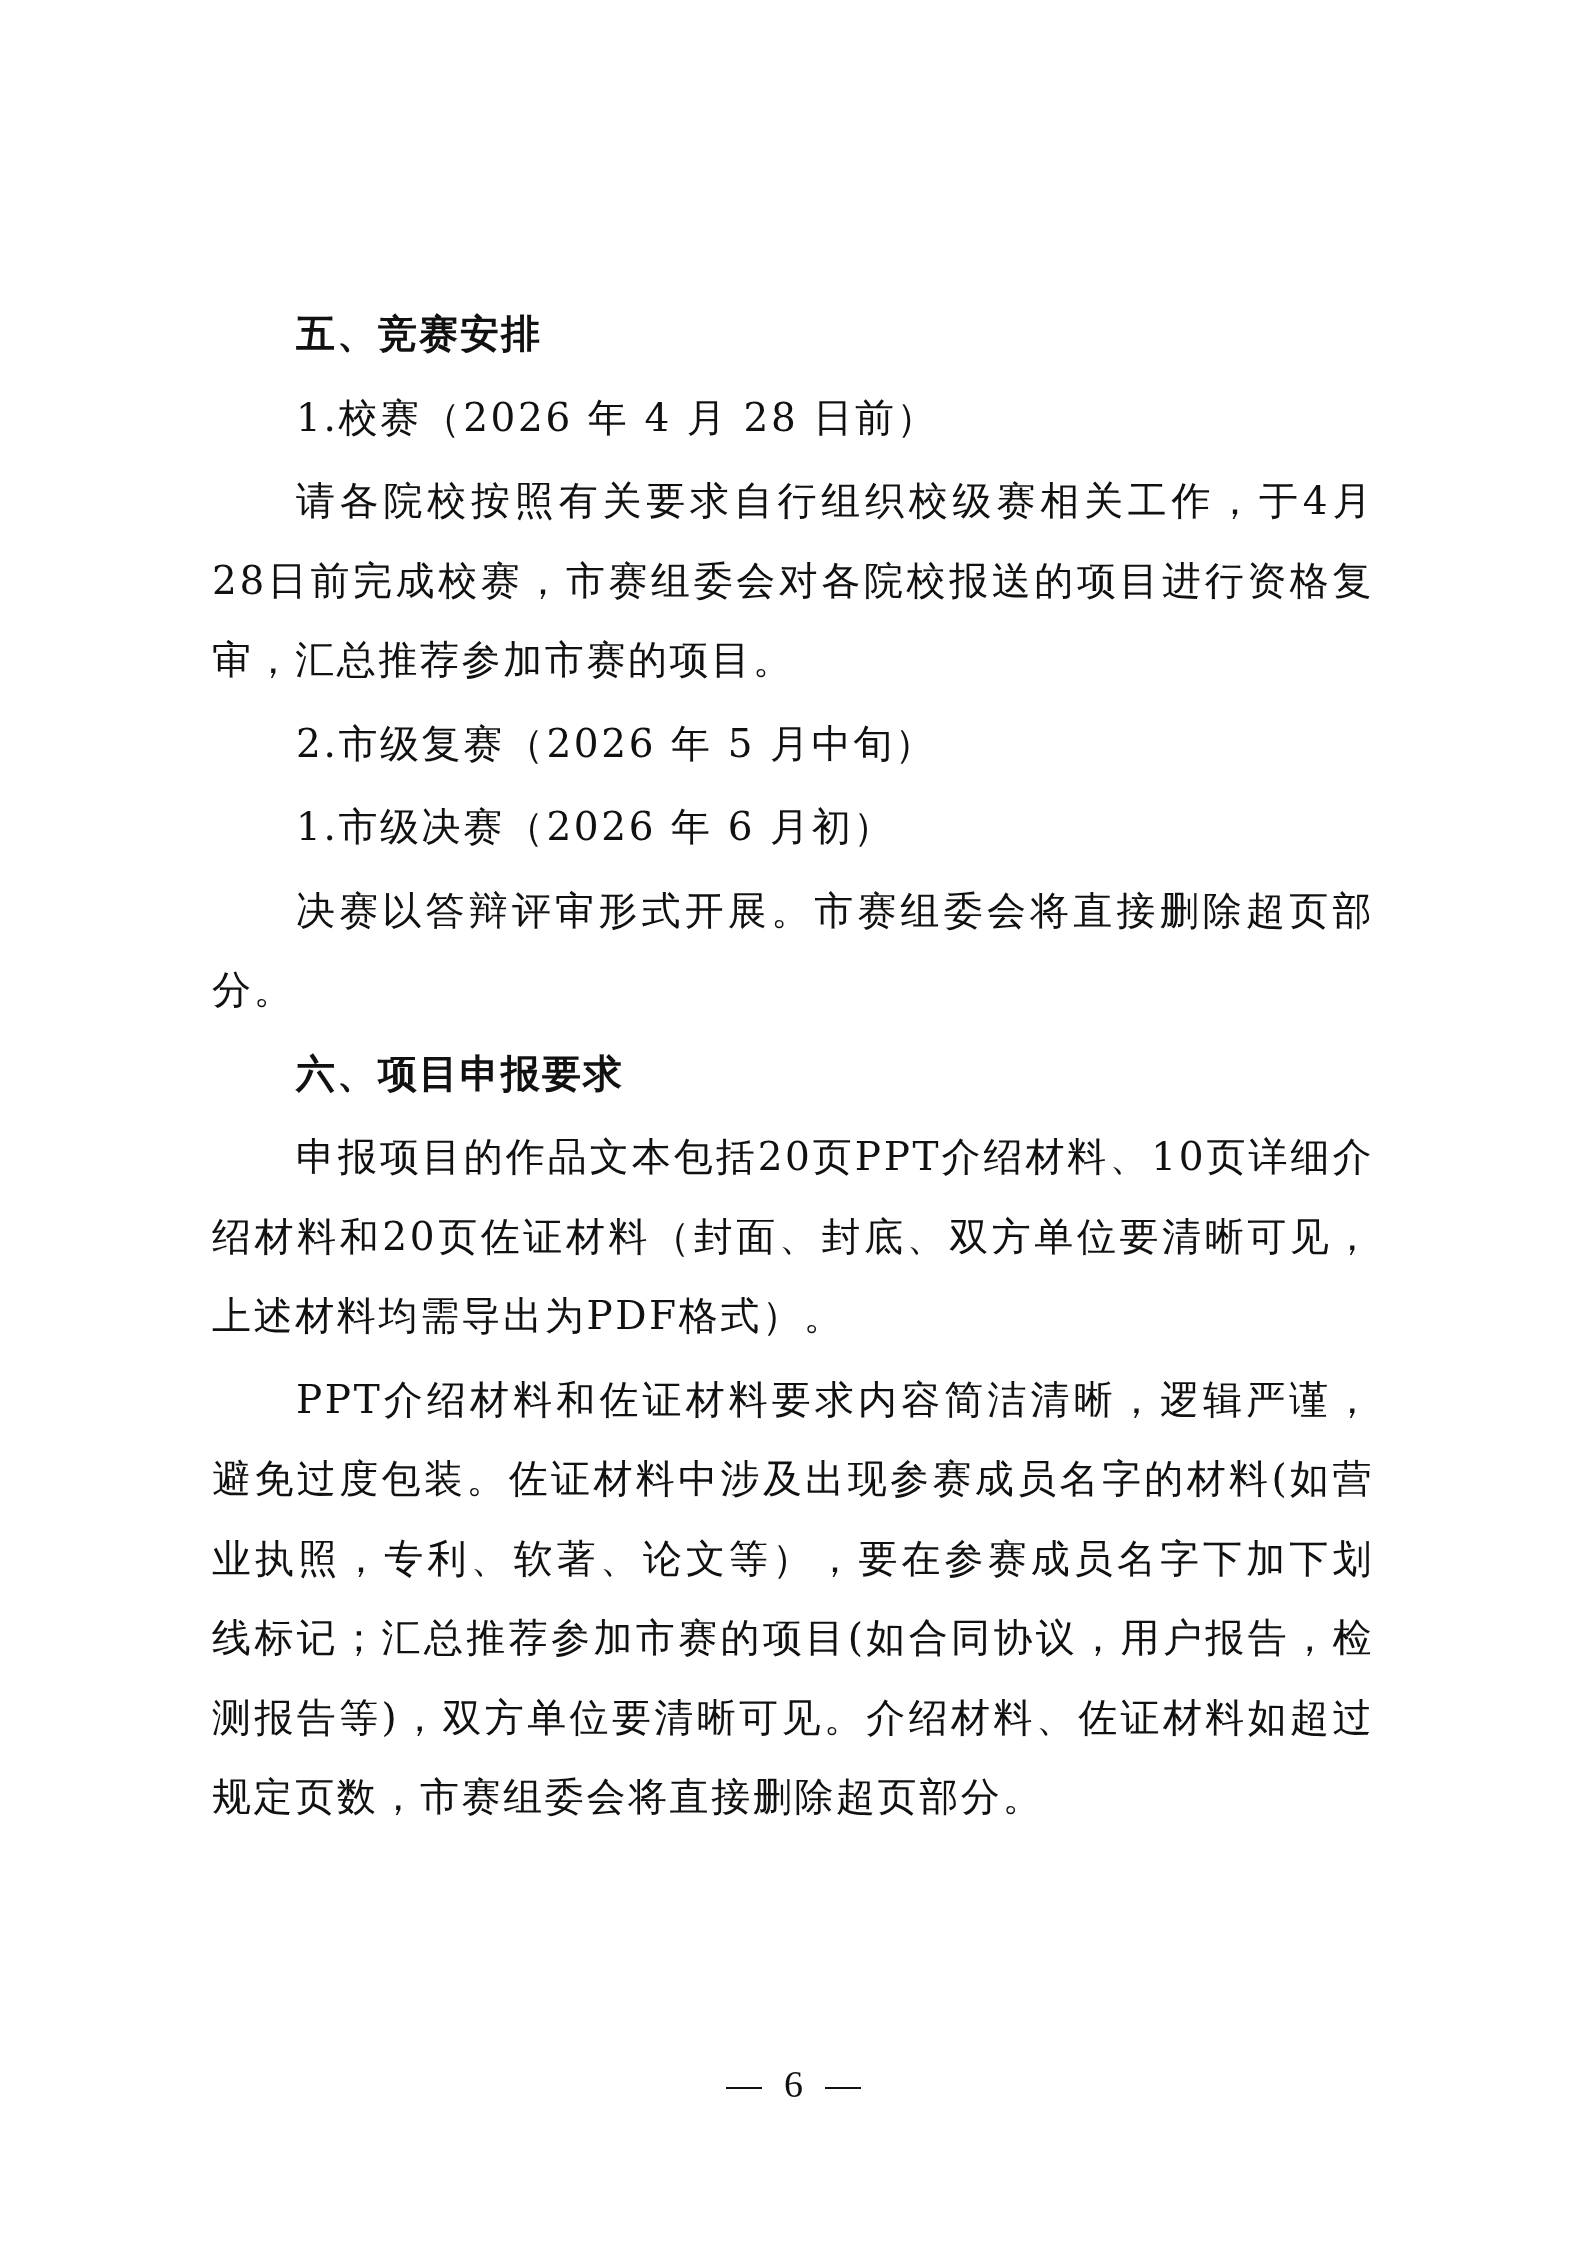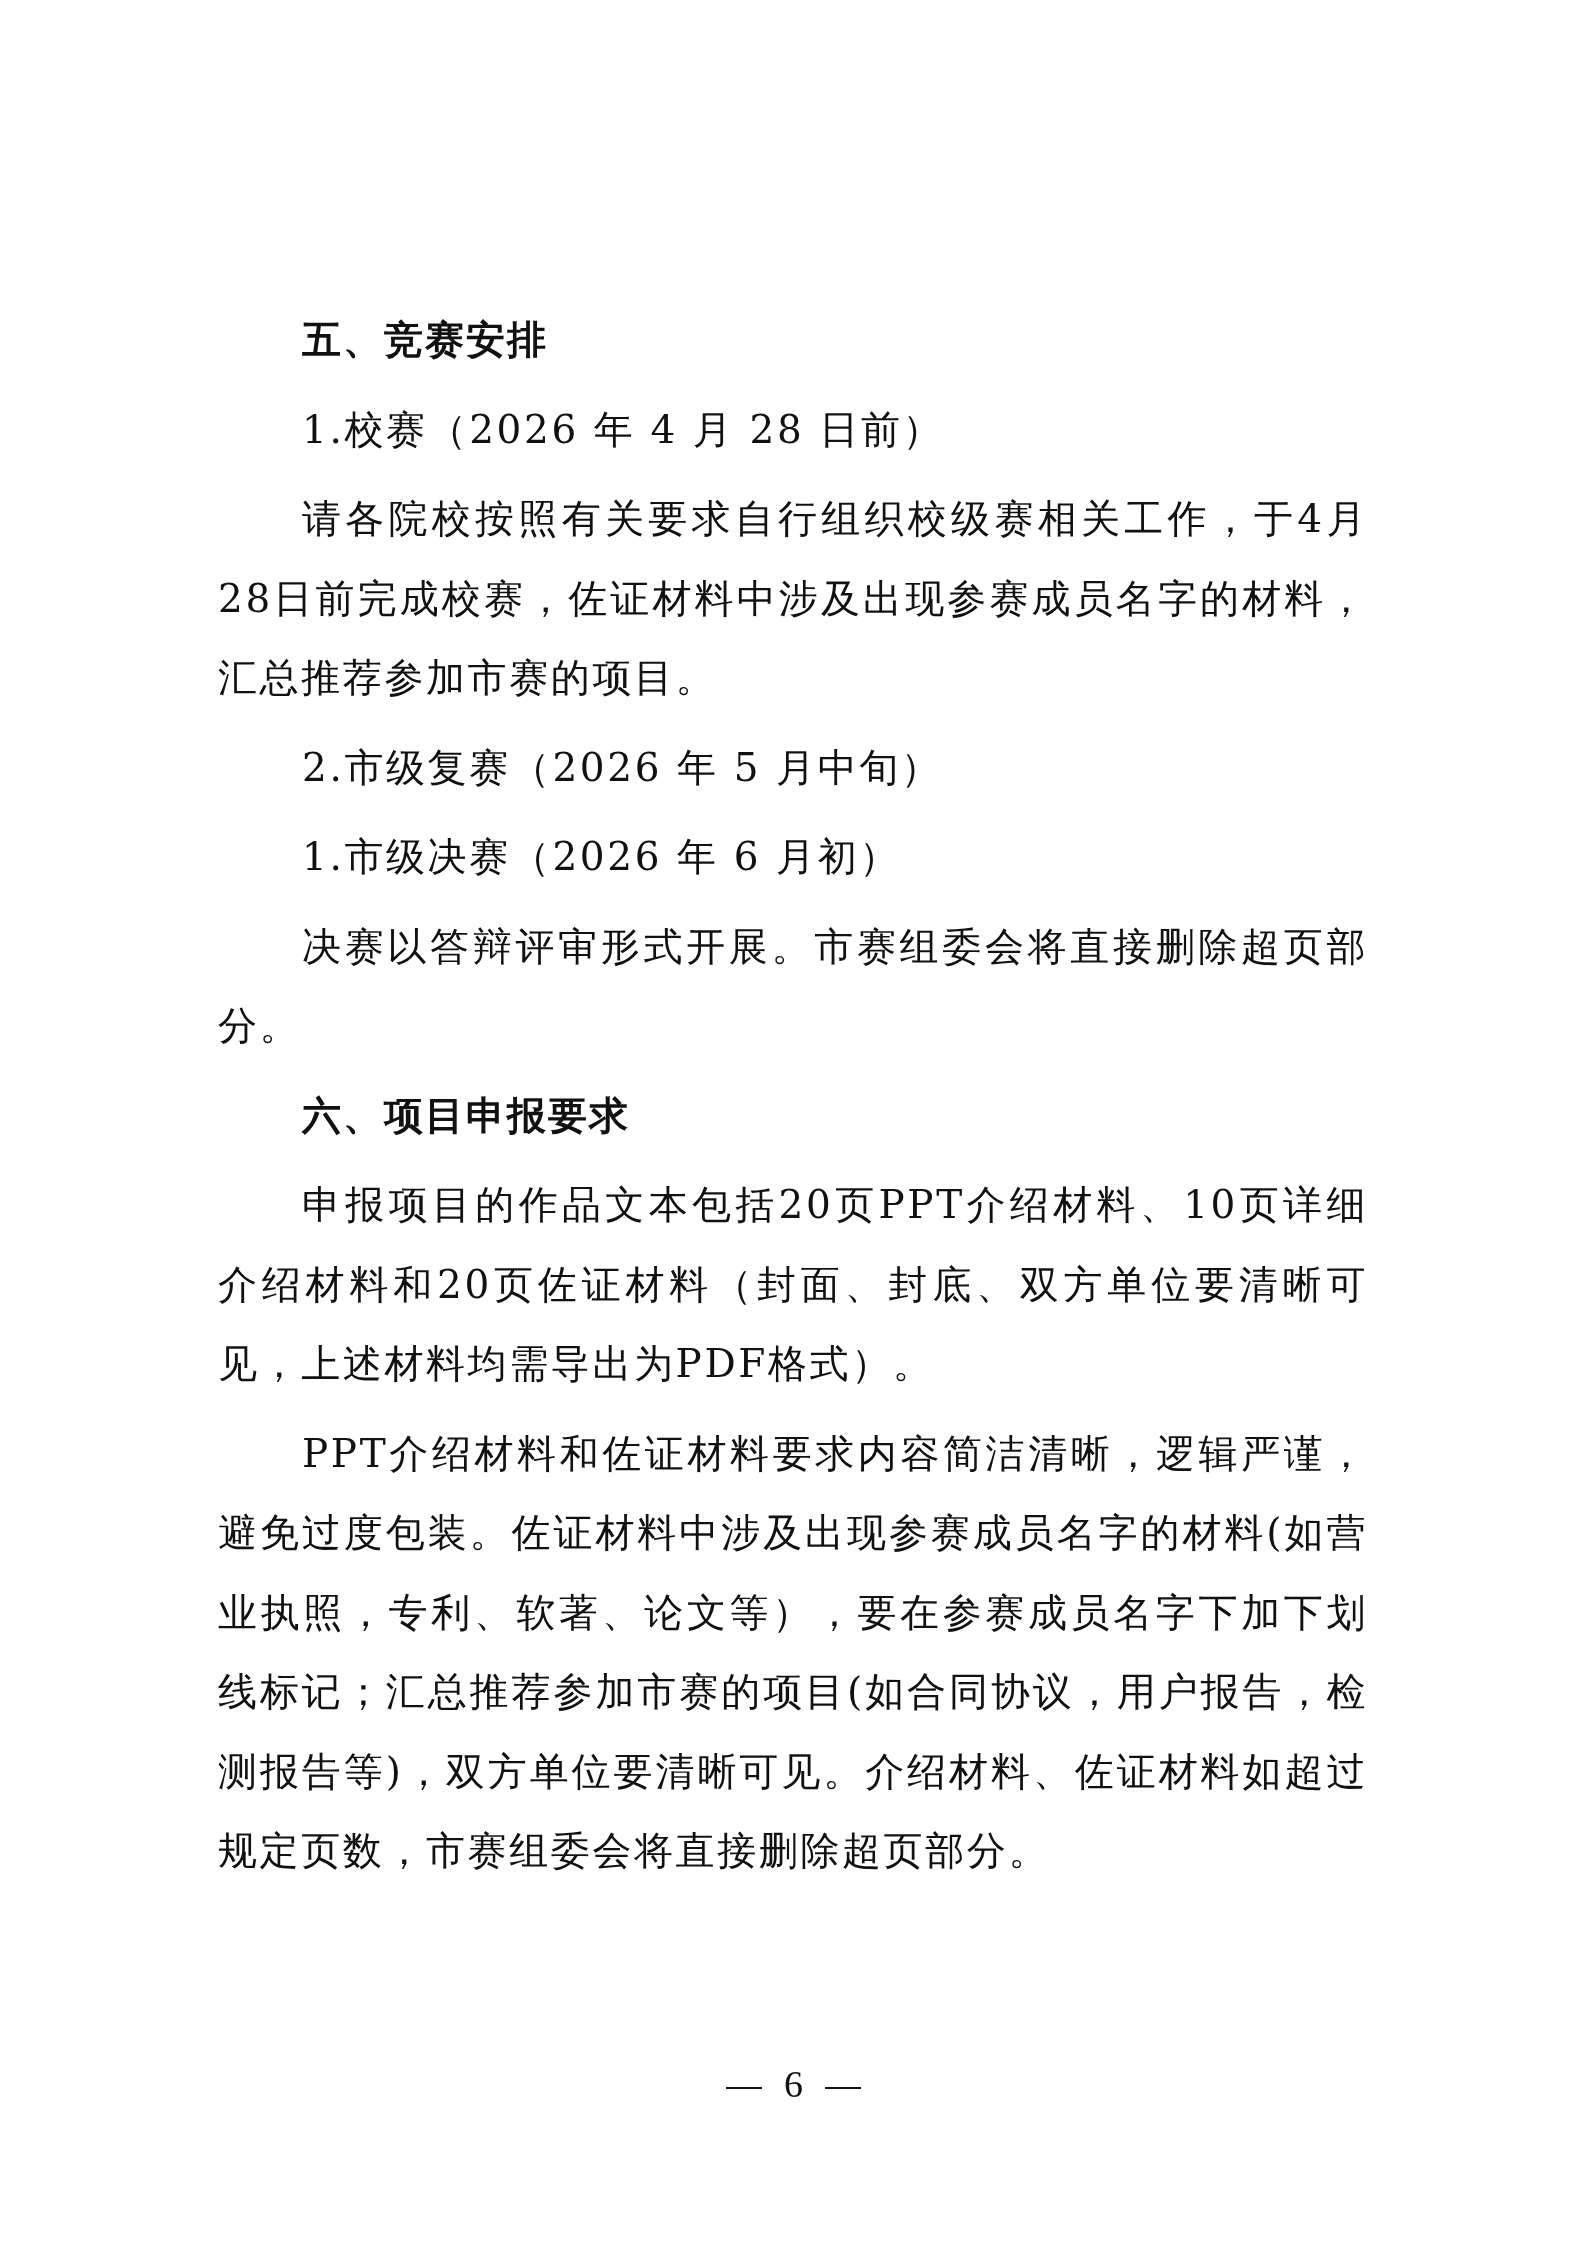--- a/index.html
+++ b/index.html
@@ -6,41 +6,41 @@
   body { width: 1587px; height: 2245px; position: relative; overflow: hidden; }
   .page {
     position: absolute; left: 0; top: 0; width: 1587px; height: 2245px; background: #fff;
   }
   .content {
     position: absolute; left: 208px; top: 290px; width: 1170px;
     font-family: "DejaVu Serif", "Liberation Serif", serif;
     font-size: 39px; line-height: 79.5px; color: #111;
     letter-spacing: 2.6px;
   }
-  .content p { margin: 10px; text-align: justify; text-align-last: left; }
+  .content p { margin: 4px; text-align: justify; text-align-last: left; }
   .indent { text-indent: 84px; }
   .h1 {
     font-family: "DejaVu Sans", "Liberation Sans", sans-serif;
     font-weight: bold; text-indent: 84px; letter-spacing: 2px;
   }
   .h2 { text-indent: 84px; }
   .footer {
     position: absolute; left: 0; width: 1587px; top: 2062px; text-align: center;
     font-family: "Liberation Serif", "DejaVu Serif", serif; font-size: 38px; color: #111;
   }
   .footer .dash { display: inline-block; width: 36px; height: 2px; background:#111; vertical-align: middle; margin: 0 22px; }
 </style>
 </head>
 <body>
 
 <div class="page">
   <div class="content">
     <p class="h1">五、竞赛安排</p>
     <p class="h2">1.校赛（2026 年 4 月 28 日前）</p>
-    <p class="indent">请各院校按照有关要求自行组织校级赛相关工作，于4月28日前完成校赛，佐证材料中涉及出现参赛成员名字的材料，汇总推荐参加市赛的项目。</p>
+    <p class="indent">请各院校按照有关要求自行组织校级赛相关工作，于4月28日前完成校赛，市赛组委会对各院校报送的项目进行资格复审，汇总推荐参加市赛的项目。</p>
     <p class="h2">2.市级复赛（2026 年 5 月中旬）</p>
     <p class="h2">1.市级决赛（2026 年 6 月初）</p>
     <p class="indent">决赛以答辩评审形式开展。市赛组委会将直接删除超页部分。</p>
     <p class="h1">六、项目申报要求</p>
     <p class="indent">申报项目的作品文本包括20页PPT介绍材料、10页详细介绍材料和20页佐证材料（封面、封底、双方单位要清晰可见，上述材料均需导出为PDF格式）。</p>
     <p class="indent">PPT介绍材料和佐证材料要求内容简洁清晰，逻辑严谨，避免过度包装。佐证材料中涉及出现参赛成员名字的材料(如营业执照，专利、软著、论文等），要在参赛成员名字下加下划线标记；汇总推荐参加市赛的项目(如合同协议，用户报告，检测报告等)，双方单位要清晰可见。介绍材料、佐证材料如超过规定页数，市赛组委会将直接删除超页部分。</p>
   </div>
 
   <div class="footer">
     <span class="dash"></span><span>6</span><span class="dash"></span>

